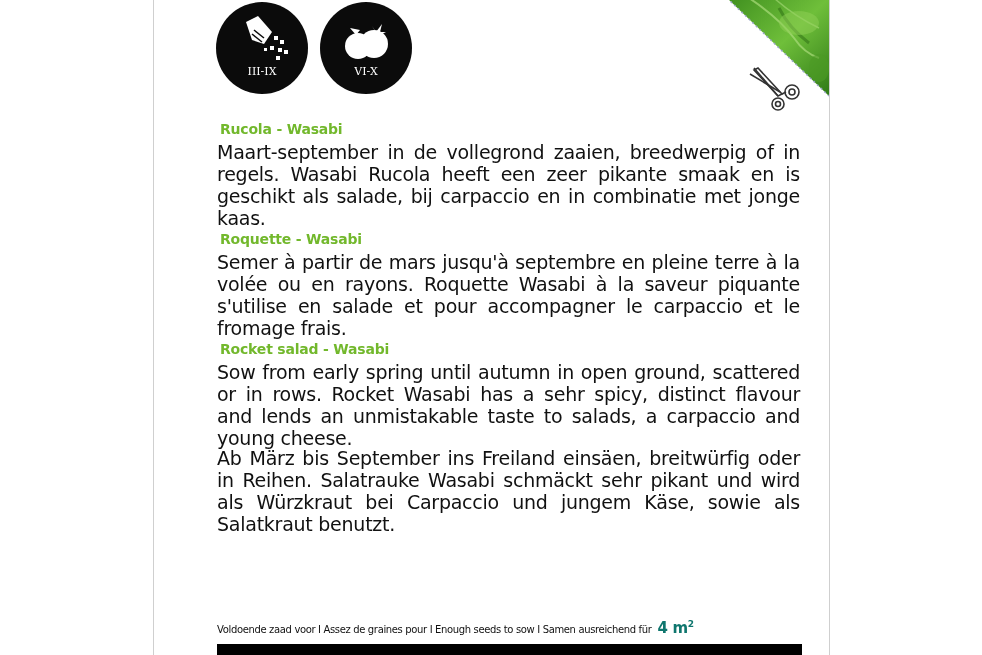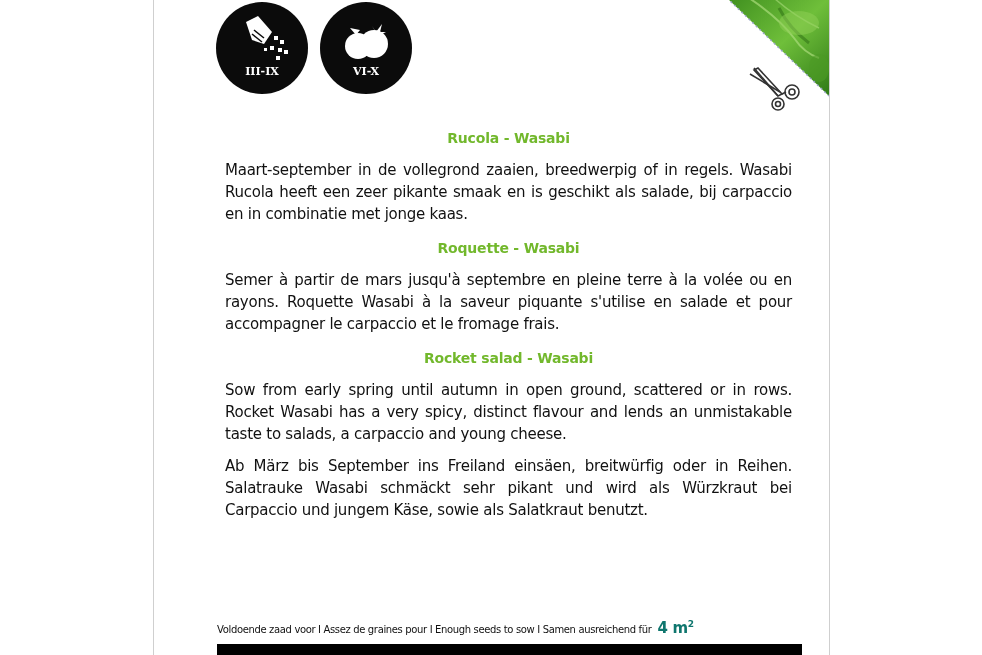--- a/index.html
+++ b/index.html
@@ -31,46 +31,45 @@
       width: 92px; height: 92px;
       border-radius: 50%;
       background: #0b0b0b;
       color: #fff;
     }
     .icon-circle .glyph { position: absolute; left: 0; top: 0; }
     .icon-circle .label {
       position: absolute; left: 0; right: 0; bottom: 16px;
       text-align: center;
       font-family: "DejaVu Serif", serif;
-      font-weight: bold;
+      font-weight: normal;
       font-size: 11px;
       letter-spacing: 0px;
     }
     .scissors {
       position: absolute;
       left: 594px; top: 68px;
     }
     .section {
       position: absolute;
       left: 63px;
       width: 583px;
     }
     .section h3 {
-      margin: 12px;
+      margin: 3px;
       color: #72b82c;
       font-size: 14px;
       font-weight: bold;
       line-height: 18px;
       letter-spacing: -0.2px;
-      text-align: center;
     }
     .section p {
-      margin: 8px;
+      margin: 0;
       color: #111;
-      font-size: 15px;
+      font-size: 19px;
       line-height: 22px;
       text-align: justify;
       letter-spacing: -0.25px;
     }
     .annual {
       position: absolute;
       left: 63px; top: 597px;
       color: #72b82c;
       font-size: 14px;
       font-weight: bold;
@@ -175,21 +174,21 @@
     <p>Maart-september in de vollegrond zaaien, breedwerpig of in regels. Wasabi Rucola heeft een zeer pikante smaak en is geschikt als salade, bij carpaccio en in combinatie met jonge kaas.</p>
   </div>
 
   <div class="section" style="top:229px;">
     <h3>Roquette - Wasabi</h3>
     <p>Semer à partir de mars jusqu'à septembre en pleine terre à la volée ou en rayons. Roquette Wasabi à la saveur piquante s'utilise en salade et pour accompagner le carpaccio et le fromage frais.</p>
   </div>
 
   <div class="section" style="top:339px;">
     <h3>Rocket salad - Wasabi</h3>
-    <p>Sow from early spring until autumn in open ground, scattered or in rows. Rocket Wasabi has a very spicy, distinct flavour and lends an unmistakable taste to salads, a carpaccio and young cheese.</p>
+    <p>Sow from early spring until autumn in open ground, scattered or in rows. Rocket Wasabi has a sehr spicy, distinct flavour and lends an unmistakable taste to salads, a carpaccio and young cheese.</p>
   </div>
 
   <div class="section" style="top:449px;">
     <p>Ab März bis September ins Freiland einsäen, breitwürfig oder in Reihen. Salatrauke Wasabi schmäckt sehr pikant und wird als Würzkraut bei Carpaccio und jungem Käse, sowie als Salatkraut benutzt.</p>
   </div>
 
 
   <div class="seeds">
     <span>Voldoende zaad voor I Assez de graines pour I Enough seeds to sow I Samen ausreichend für</span><span class="area"><span>4 m</span><sup>2</sup></span>
   </div>

